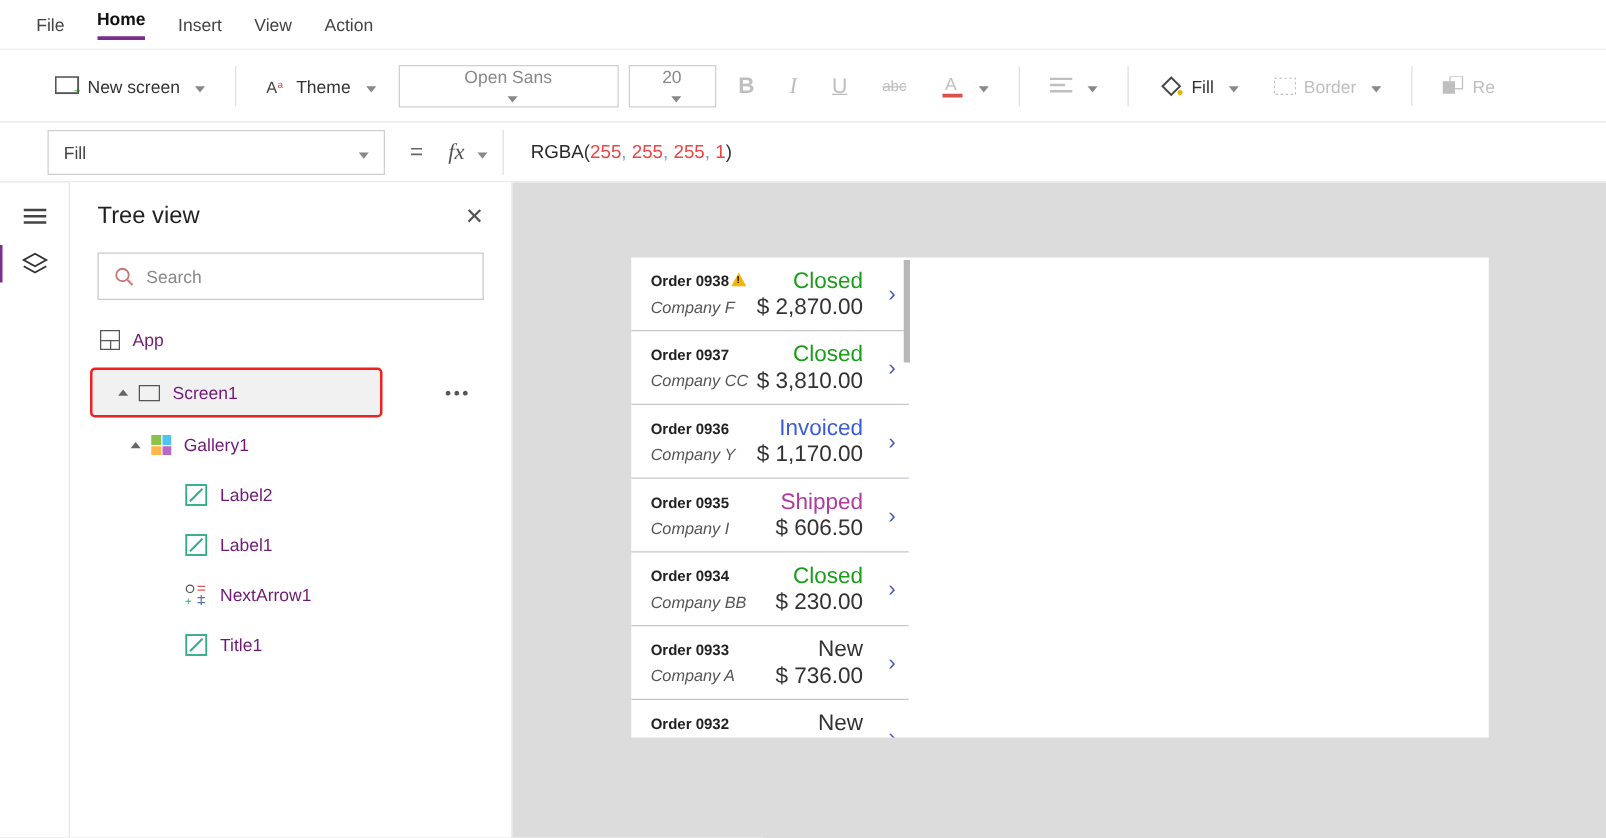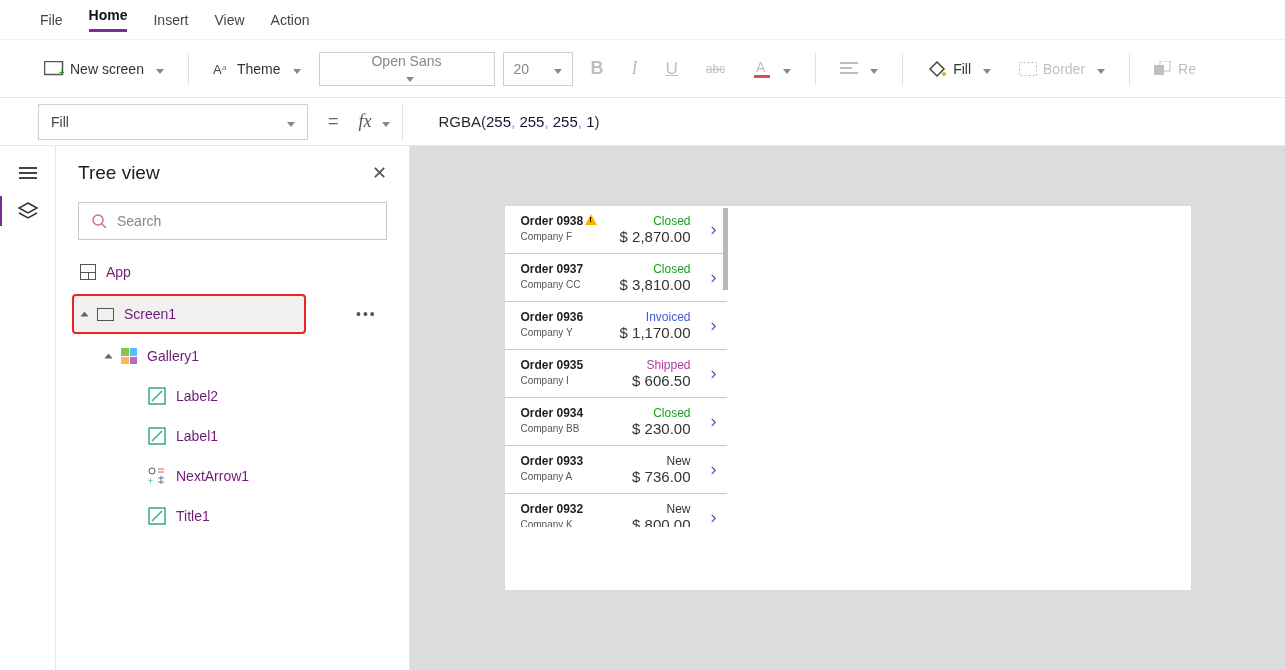--- a/index.html
+++ b/index.html
@@ -1,85 +1,85 @@
 <!DOCTYPE html>
 <html><head>
 <meta charset="utf-8">
 <style>
   * { box-sizing: border-box; margin: 0; padding: 0; font-family: "Segoe UI", Arial, sans-serif; }
   body { background: #fff; color: #333; font-size: 14px; width: 1285px; height: 670px; overflow: hidden; }
 
   
-  .menubar { height: 40px; display: flex; align-items: center; gap: 26px; padding: 0 40px; border-bottom: 1px solid #f0f0f0; }
+  .menubar { height: 40px; display: flex; align-items: center; gap: 26px; padding: 0 29px; border-bottom: 1px solid #f0f0f0; }
   .menubar span { color: #444; cursor: default; }
   .menubar span.active { font-weight: 600; color: #111; border-bottom: 3px solid #7b2e8e; padding-bottom: 6px; }
 
   
   .ribbon { height: 58px; display: flex; align-items: center; padding: 0 34px; gap: 8px; border-bottom: 1px solid #e6e6e6; }
   .rbtn { display: flex; align-items: center; gap: 6px; padding: 6px 10px; color: #333; }
   .ribbon .disabled { color: #bfbfbf; }
   .sep { width: 1px; height: 32px; background: #e0e0e0; margin: 0 6px; }
   .combo { border: 1px solid #d0d0d0; height: 34px; display: flex; align-items: center; padding: 0 10px; color: #888; }
   .combo.font { width: 176px; justify-content: space-between; flex-direction: column; }
-  .combo.size { width: 70px; justify-content: space-between; }
+  .combo.size { width: 70px; justify-content: space-between; flex-direction: column; }
   .chev::after { content: ""; display: inline-block; width: 0; height: 0; border-left: 4px solid transparent; border-right: 4px solid transparent; border-top: 5px solid #888; margin-left: 6px; }
 
   svg { display: block; }
 
   
   .formula-row { height: 48px; display: flex; align-items: center; padding: 0 0 0 38px; border-bottom: 1px solid #e6e6e6; gap: 12px; }
   .prop-sel { width: 270px; height: 36px; border: 1px solid #cfcfcf; display: flex; align-items: center; justify-content: space-between; padding: 0 12px; color: #444; }
   .eq { font-size: 18px; color: #666; padding: 0 8px; }
   .fx { font-style: italic; font-family: "Times New Roman", serif; font-size: 18px; color: #555; display: flex; align-items: center; }
-  .formula { flex: 1; height: 36px; border-left: 1px solid #e0e0e0; display: flex; align-items: center; padding: 0 36px; font-family: Consolas, monospace; font-size: 15px; }
+  .formula { flex: 1; height: 36px; border-left: 1px solid #e0e0e0; display: flex; align-items: center; padding: 0 22px; font-family: Consolas, monospace; font-size: 15px; }
   .fn-name { color: #2a2a2a; }
   .paren { color: #333; }
-  .num { color: #0f172a; }
+  .num { color: #ef4444; }
   .comma { color: #6aa0d8; }
 
   
   .main { display: flex; height: calc(670px - 40px - 58px - 48px); }
   .rail { width: 56px; border-right: 1px solid #e6e6e6; display: flex; flex-direction: column; align-items: center; padding-top: 18px; gap: 18px; }
   .rail .ham div { width: 18px; height: 2px; background: #444; margin: 3px 0; }
   .rail .layers { position: relative; }
   .rail .layers::before { content: ""; position: absolute; left: -18px; top: -4px; width: 3px; height: 30px; background: #7b2e8e; }
 
   .panel { width: 354px; border-right: 1px solid #e6e6e6; background: #fff; }
   .panel-head { display: flex; justify-content: space-between; align-items: center; padding: 16px 22px 8px 22px; }
   .panel-head h2 { font-size: 19px; font-weight: 400; color: #222; }
   .close-x { font-size: 18px; color: #555; }
   .search { margin: 10px 22px 12px 22px; height: 38px; border: 1px solid #c9c9c9; display: flex; align-items: center; padding: 0 12px; gap: 10px; color: #888; }
 
   .tree { padding: 0 0 0 22px; }
   .tree-row { display: flex; align-items: center; height: 40px; gap: 10px; color: #701a75; position: relative; }
   .tree-row.app { padding-left: 2px; }
-  .tree-row.screen { border: 2px solid #e22; border-radius: 4px; padding-left: 8px; width: 234px; margin-left: -6px; background: #f1f1f1; }
+  .tree-row.screen { border: 2px solid #e22; border-radius: 4px; padding-left: 22px; width: 234px; margin-left: -6px; background: #f1f1f1; }
   .screen-wrap { display: flex; align-items: center; height: 44px; }
   .dots { margin-left: 50px; color: #555; letter-spacing: 2px; }
   .tree-row .tri { width: 0; height: 0; border-top: 4px solid transparent; border-bottom: 4px solid transparent; border-right: 5px solid #666; transform: rotate(90deg); }
   .tree-row.gallery { padding-left: 28px; }
   .tree-row.child { padding-left: 70px; }
 
   .ico-box { width: 17px; height: 13px; border: 1.5px solid #555; }
   .ico-app { width: 16px; height: 16px; border: 1.5px solid #555; position: relative; }
   .ico-app::before { content: ""; position: absolute; left: 0; top: 7px; width: 100%; border-top: 1.5px solid #555; }
   .ico-app::after { content: ""; position: absolute; left: 7px; top: 7px; height: 8px; border-left: 1.5px solid #555; }
   .ico-gal { width: 16px; height: 16px; display: grid; grid-template: 1fr 1fr / 1fr 1fr; gap: 1px; }
   .ico-gal span:nth-child(1){background:#8bc34a;} .ico-gal span:nth-child(2){background:#4fc3f7;}
   .ico-gal span:nth-child(3){background:#ffb74d;} .ico-gal span:nth-child(4){background:#ba68c8;}
 
   .canvas { flex: 1; background: #dcdcdc; display: flex; justify-content: center; padding-top: 60px; }
   .phone { width: 686px; height: 384px; background: #fff; position: relative; overflow: hidden; }
   .list { width: 222px; border-right: 0; }
   .scrollbar { position: absolute; left: 218px; top: 2px; width: 5px; height: 82px; background: #b8b8b8; }
   .card { border-bottom: 1px solid #c7c7d0; padding: 8px 10px 8px 16px; display: grid; grid-template-columns: 1fr auto 20px; grid-template-rows: auto auto; column-gap: 6px; align-items: center; }
   .card .title { font-weight: 600; color: #222; font-size: 12px; grid-column: 1; grid-row: 1; display:flex; align-items:flex-start; gap:2px;}
-  .card .sub { color: #555; font-size: 10px; grid-column: 1; grid-row: 2; }
-  .card .status { font-size: 12px; grid-column: 2; grid-row: 1; text-align: right; }
-  .card .amount { color: #333; font-size: 15px; grid-column: 2; grid-row: 2; text-align: right; }
+  .card .sub { color: #555; font-size: 13px; grid-column: 1; grid-row: 2; font-style: italic; }
+  .card .status { font-size: 18px; grid-column: 2; grid-row: 1; text-align: right; }
+  .card .amount { color: #333; font-size: 18px; grid-column: 2; grid-row: 2; text-align: right; }
   .card .arrow { grid-column: 3; grid-row: 1 / span 2; color: #4b5bbf; font-size: 18px; text-align: right; }
   .card:last-child { border-bottom: none; }
   .card.cut { height: 33px; overflow: hidden; }
   .status.Closed { color: #1a9e1a; }
   .status.Invoiced { color: #3b5bdb; }
   .status.Shipped { color: #b03aa0; }
   .status.New { color: #333; }
   .warn { width:0;height:0;border-left:6px solid transparent;border-right:6px solid transparent;border-bottom:11px solid #f5b400; position:relative; display:inline-block;}
   .warn::after{content:"!"; position:absolute; left:-2px; top:1px; font-size:8px; color:#000;}
 </style>

